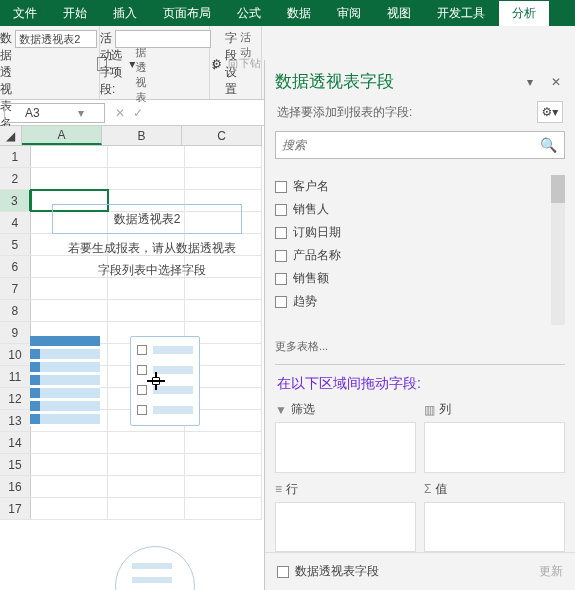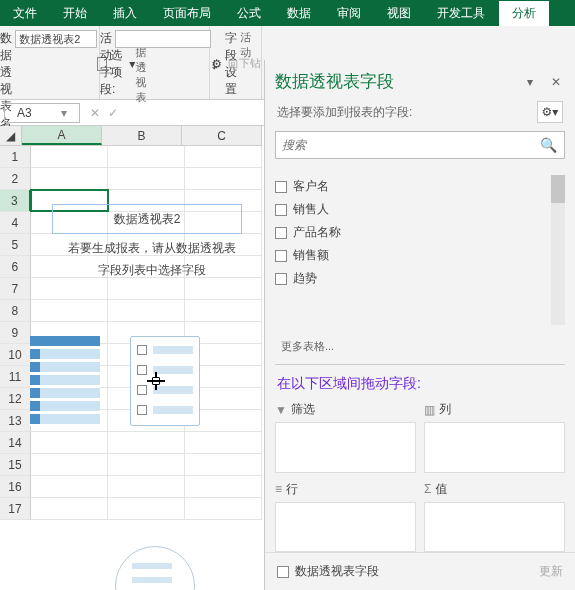--- a/index.html
+++ b/index.html
@@ -8,21 +8,21 @@
 .rtab{padding:0 13px;display:flex;align-items:center;color:#fff;cursor:pointer}
 .rtab.active{background:#fff;color:#0b6a3c;border:1px solid #0b6a3c;border-bottom:none}
 .toolbar{height:74px;background:#f3f3f3;border-bottom:1px solid #ccc;display:flex}
 .tgroup{border-right:1px solid #d8d8d8;padding:4px 0 2px;display:flex;flex-direction:row;justify-content:space-between}
 .tlabel{font-size:11px;color:#666;text-align:right}
 .smallinput{width:82px;height:18px;border:1px solid #bbb;background:#fff;font-size:11px;padding:0 3px;cursor:text}
 .optbtn{display:flex;align-items:center;gap:3px;color:#444;cursor:pointer;font-size:11px}
 .sq{width:14px;height:14px;border:1px solid #888;display:inline-block}
 .gear{width:14px;height:14px;display:inline-block}
 .namebox-row{height:26px;display:flex;align-items:center;border-bottom:1px solid #ccc}
-.namebox{width:76px;height:20px;border:1px solid #bbb;margin-left:4px;padding:0 12px;display:flex;align-items:center;cursor:text}
+.namebox{width:101px;height:20px;border:1px solid #bbb;margin-left:4px;padding:0 20px;display:flex;align-items:center;cursor:text}
 .fxarea{flex:1;display:flex;align-items:center;padding-left:10px;gap:8px}
 .grid{position:relative;width:262px;background:#fff}
 .gridhead{display:flex;height:20px;border-bottom:1px solid #ccc}
 .rowhead{width:32px;background:#eee;border-right:1px solid #ccc;display:flex;align-items:center;justify-content:center}
 .colhead{width:80px;background:#eee;border-right:1px solid #ccc;display:flex;align-items:center;justify-content:center;cursor:pointer}
 .colhead.sel{background:#cfe7d8;border-bottom:2px solid #107c41}
 .gridrow{display:flex;height:22px;border-bottom:1px solid #e4e4e4}
 .rowhead.sel{background:#cfe7d8;border-right:2px solid #107c41}
 .cell{width:80px;border-right:1px solid #e4e4e4;height:100%}
 .cell.sel{outline:2px solid #107c41;outline-offset:-1px}
@@ -52,21 +52,21 @@
 .pane-sub-txt{flex:1;font-size:12px;color:#666}
 .pane-gear{width:26px;height:22px;border:1px solid #ccc;background:#fff;cursor:pointer;display:flex;align-items:center;justify-content:center}
 .searchbox{margin:0 10px 8px;height:24px;border:1px solid #bbb;background:#fff;display:flex;align-items:center;padding:13px 6px;cursor:text}
 .searchbox input{border:none;outline:none;flex:1;font-style:italic;color:#888;background:transparent}
 .searchbox .mag{color:#2a6fbf;font-size:14px}
 .fieldlist{margin:8px 10px;height:150px;overflow:hidden;position:relative}
 .fld{display:flex;align-items:center;gap:6px;padding:3px 0;cursor:pointer}
 .fld .cb{width:12px;height:12px;border:1px solid #888;background:#fff}
 .sb{position:absolute;right:0;top:0;width:14px;height:100%;background:#e8e8e8}
 .sb .th{position:absolute;top:0;width:100%;height:28px;background:#c6c6c6;cursor:pointer}
-.more{margin:6px 16px 10px;font-size:11px;color:#666;cursor:pointer}
+.more{margin:6px 10px 10px;font-size:11px;color:#666;cursor:pointer}
 .divider{height:1px;background:#ccc;margin:0 10px 10px}
 .zonelbl{padding:0 12px 8px;font-size:14px;color:#6d28d9}
 .zones{display:grid;grid-template-columns:1fr 1fr;gap:8px;padding:0 10px;flex:1}
 .zone{display:flex;flex-direction:column}
 .zhdr{font-size:12px;color:#888;padding-bottom:4px;display:flex;gap:4px;align-items:center}
 .zbox{flex:1;background:#fff;border:1px solid #ddd;min-height:48px}
 .pfoot{display:flex;align-items:center;padding:10px 12px;gap:6px;border-top:1px solid #ddd}
 .pfoot .cb{width:12px;height:12px;border:1px solid #888;background:#fff;cursor:pointer}
 .pfoot .upd{margin-left:auto;color:#aaa;cursor:default}
 </style>
@@ -309,20 +309,24 @@
         <div class="fld">
           <span class="cb"></span>
           <span>客户名</span>
         </div>
         <div class="fld">
           <span class="cb"></span>
           <span>销售人</span>
         </div>
         <div class="fld">
           <span class="cb"></span>
+          <span>订购日期</span>
+        </div>
+        <div class="fld">
+          <span class="cb"></span>
           <span>产品名称</span>
         </div>
         <div class="fld">
           <span class="cb"></span>
           <span>销售额</span>
         </div>
         <div class="fld">
           <span class="cb"></span>
           <span>趋势</span>
         </div>

